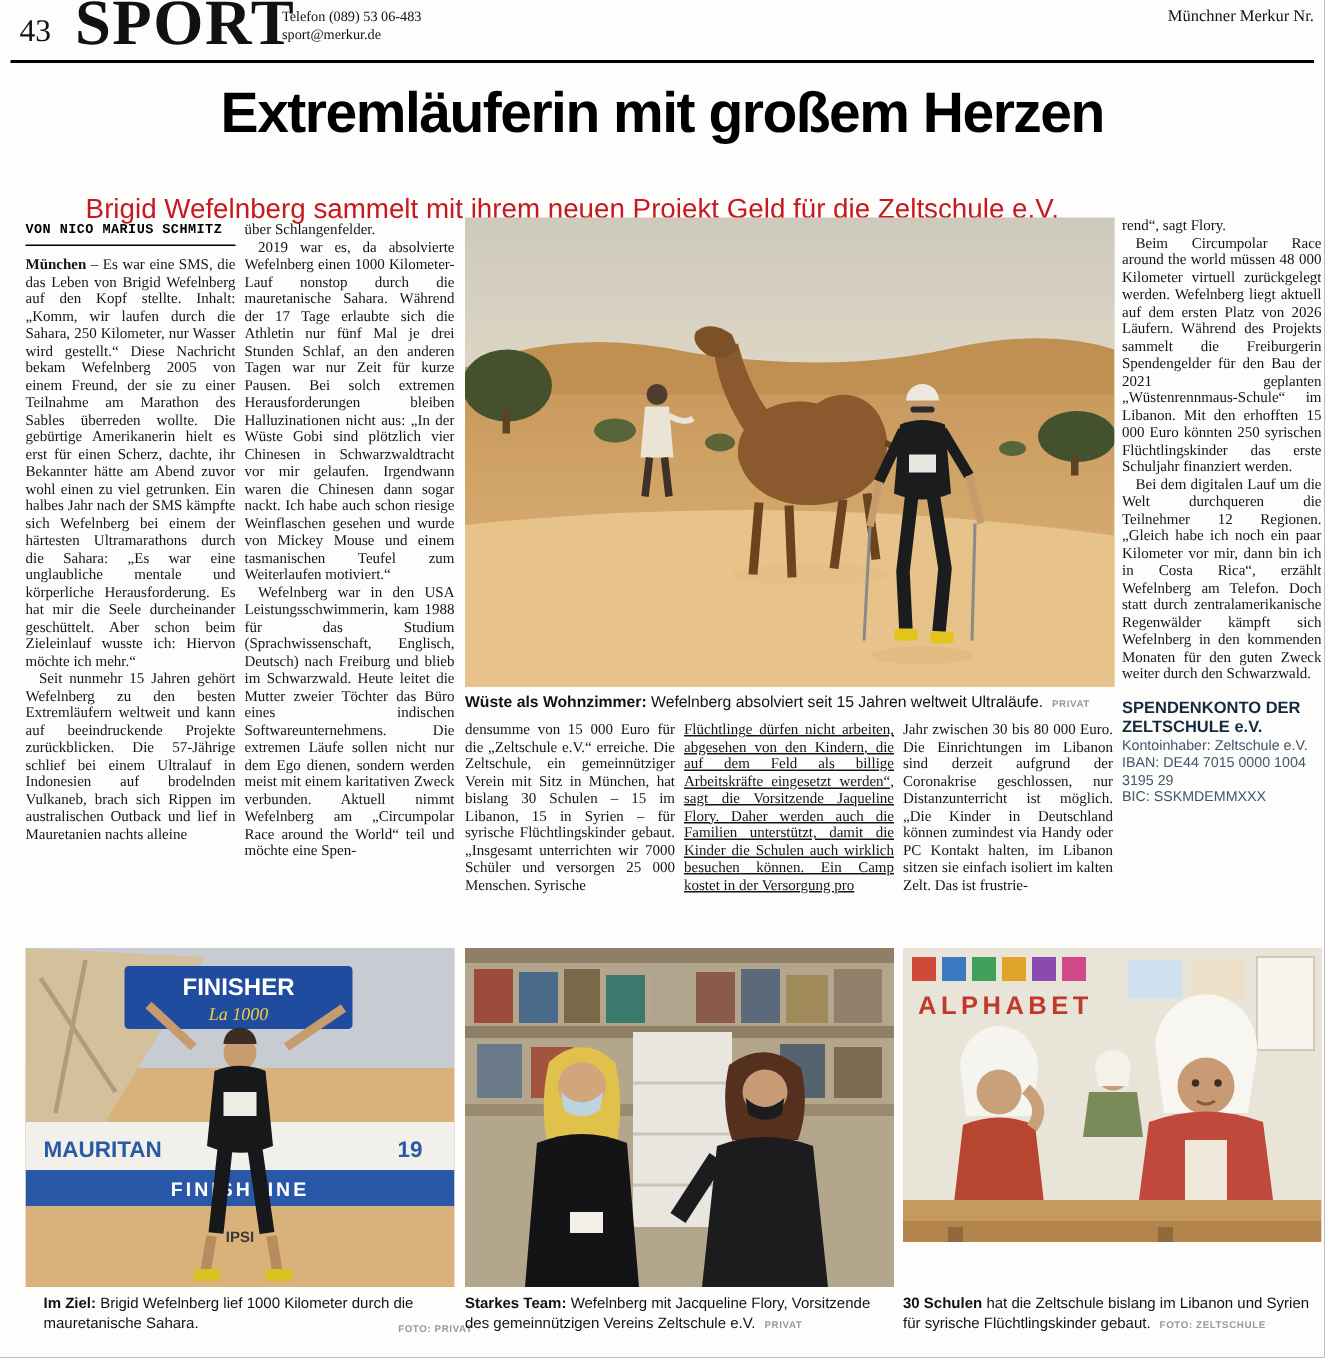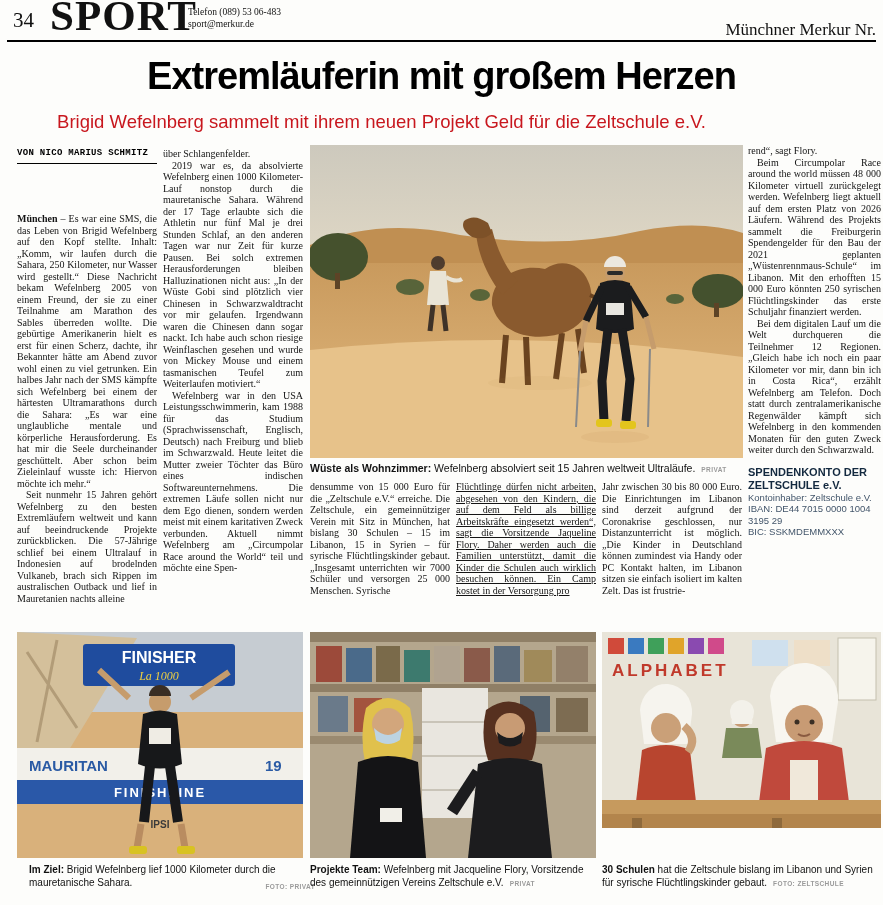--- a/index.html
+++ b/index.html
@@ -8,51 +8,51 @@
     position: relative; width: 883px; height: 905px; margin: 0 auto;
     background: #fdfdfb; color: #111; overflow: hidden;
     font-family: "Liberation Serif", serif;
   }
   .abs { position: absolute; }
 
   
   .page-num   { left:13px; top:8px; font-size:21px; }
   .section-title { left:50px; top:-9px; font-size:43px; font-weight:bold; letter-spacing:1px; }
   .contact    { left:188px; top:6px; font-size:9.5px; line-height:12px; }
-  .edition    { right:7px; top:20px; font-size:17px; }
+  .edition    { right:7px; top:5px; font-size:11px; }
   .header-rule{ left:7px; width:869px; top:40px; height:2px; background:#000; }
 
   
   .headline {
     left:0; top:55px; width:883px; text-align:center;
     font-family:"Liberation Sans", sans-serif; font-weight:bold;
     font-size:38px; letter-spacing:-1px; color:#000;
   }
   .subheadline {
-    left:0; top:111px; width:763px; text-align:center;
+    left:0; top:128px; width:763px; text-align:center;
     font-family:"Liberation Sans", sans-serif; font-size:18.5px; color:#c8171e;
   }
 
   
   .byline {
     left:17px; top:148px; width:140px;
     font-family:Liberation Mono, monospace; font-weight:bold;
     font-size:9px; letter-spacing:.3px; padding-bottom:5px;
     border-bottom:1.5px solid #000; color:#000;
   }
 
   
   .col {
     position:absolute; width:140px; overflow:hidden;
     font-size:10px; line-height:11.5px; text-align:justify;
     hyphens:auto; -webkit-hyphens:auto; color:#141414;
   }
   .col p { margin:0; }
   .col p.ind { text-indent:9px; }
-  .col1 { left:17px;  top:171px; height:461px;margin-top:42px; }
+  .col1 { left:17px;  top:171px; height:461px; }
   .col2 { left:163px; top:148px; height:484px; }
   .col3 { left:310px; top:481px; height:151px; }
   .col4 { left:456px; top:481px; height:151px;text-decoration:underline; }
   .col5 { left:602px; top:481px; height:151px; }
   .col6 { left:748px; top:145px; width:133px; height:507px; }
 
   
   .photo { position:absolute; overflow:hidden; background:#d9c9a8; }
   .photo svg { display:block; }
   .photo-main { left:310px; top:145px; width:433px; height:313px; }
@@ -80,21 +80,21 @@
   .donation { margin-top:10px; font-family:"Liberation Sans", sans-serif; text-align:left; }
   .donation .dt { font-size:11px; font-weight:bold; line-height:13px; color:#13293f; }
   .donation .db { margin-top:4px; font-size:9.5px; line-height:11.5px; color:#42556a; }
   .donation .dl { font-size:9.5px; line-height:11.5px; color:#42556a; }
 </style>
 </head>
 <body>
 
 <div id="page">
 
-  <div class="abs page-num">34</div>
+  <div class="abs page-num">43</div>
   <div class="abs section-title">SPORT</div>
   <div class="abs contact">
     <div>Telefon (089) 53 06-483</div>
     <div>sport@merkur.de</div>
   </div>
   <div class="abs edition">Münchner Merkur Nr.</div>
   <div class="abs header-rule"></div>
 
   <h1 class="abs headline">Extremläuferin mit großem Herzen</h1>
   <div class="abs subheadline">Brigid Wefelnberg sammelt mit ihrem neuen Projekt Geld für die Zeltschule e.V.</div>
@@ -308,19 +308,19 @@
         <rect x="30" y="186" width="10" height="40" fill="#8f6a3c"></rect>
         <rect x="170" y="186" width="10" height="40" fill="#8f6a3c"></rect>
       </g>
     </svg>
   </div>
 
   <div class="caption cap-1">
     <b>Im Ziel:</b><span> Brigid Wefelnberg lief 1000 Kilometer durch die mauretanische Sahara.</span><span class="credit fr">FOTO: PRIVAT</span>
   </div>
   <div class="caption cap-2">
-    <b>Projekte Team:</b><span> Wefelnberg mit Jacqueline Flory, Vorsitzende des gemeinnützigen Vereins Zeltschule e.V.</span><span class="credit">PRIVAT</span>
+    <b>Starkes Team:</b><span> Wefelnberg mit Jacqueline Flory, Vorsitzende des gemeinnützigen Vereins Zeltschule e.V.</span><span class="credit">PRIVAT</span>
   </div>
   <div class="caption cap-3">
     <b>30 Schulen</b><span> hat die Zeltschule bislang im Libanon und Syrien für syrische Flüchtlingskinder gebaut.</span><span class="credit">FOTO: ZELTSCHULE</span>
   </div>
 
 </div>
 
 </body></html>

